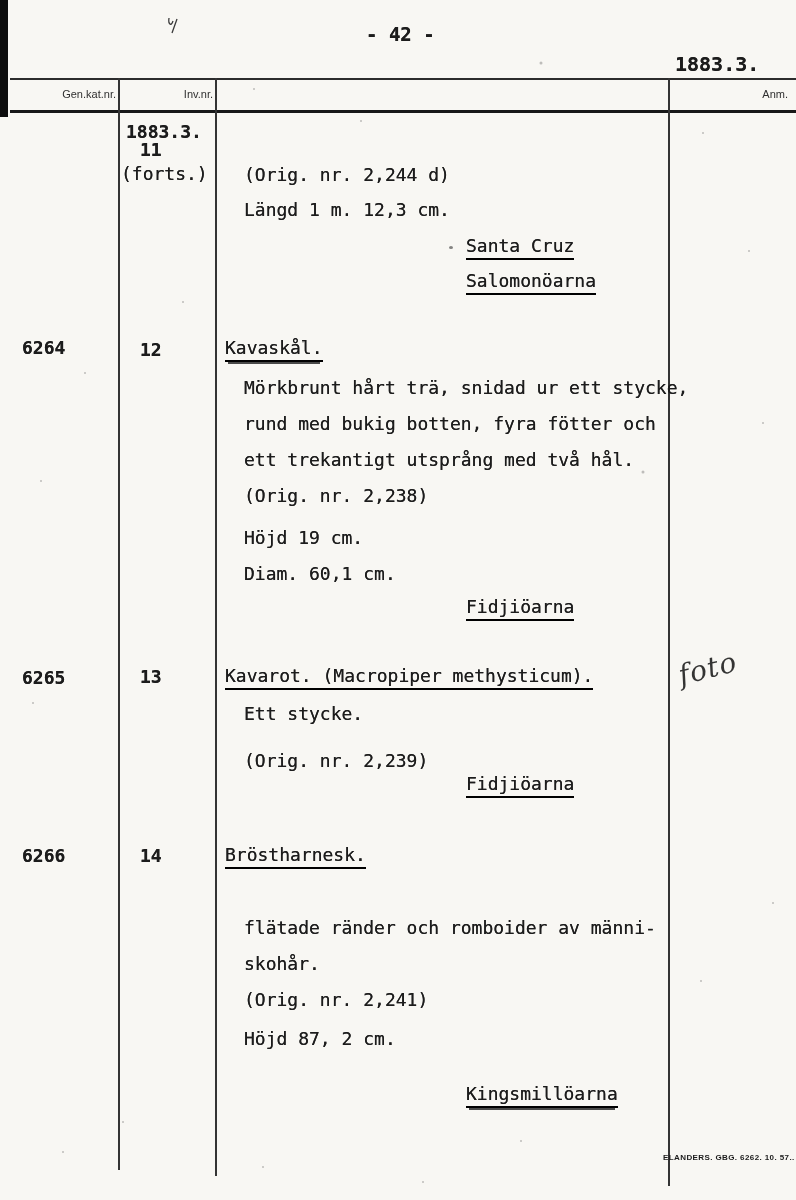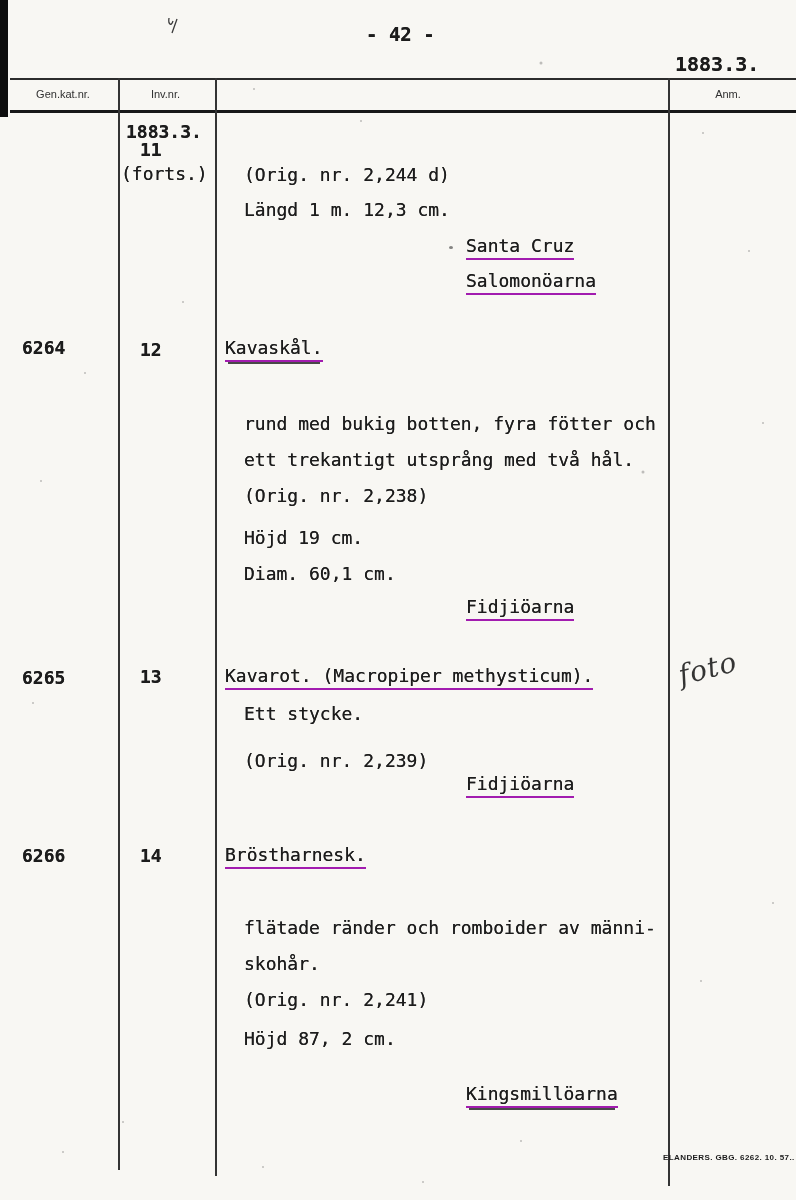--- a/index.html
+++ b/index.html
@@ -16,28 +16,28 @@
     position:absolute;
     font-family:"DejaVu Sans Mono", monospace;
     font-size:18px;
     line-height:22px;
     white-space:pre;
     color:#1c1c1c;
     text-shadow:0 0 .6px rgba(20,20,20,.85);
     text-align:right;
   }
   .bold{font-weight:bold;}
-  .u{border-bottom:2px solid #a21caf;padding-bottom:1px;}
+  .u{border-bottom:2px solid #000000;padding-bottom:1px;}
   .u2{box-shadow:0 5px 0 -3px rgba(29,29,29,.8);}
   .colhead{
     position:absolute;
     font-family:"Liberation Sans", sans-serif;
     font-size:11px;
     color:#303030;
-    text-align:center;
+    text-align:right;
   }
   .hline{position:absolute;background:#2c2c2c;height:2px;}
   .hline.thick{height:3px;background:#181818;}
   .vline{position:absolute;background:#343434;width:2px;}
   .leftbar{position:absolute;left:0;top:0;width:8px;height:117px;background:#0d0d0d;}
   .handnote{
     position:absolute;
     font-family:"DejaVu Serif", serif;
     font-style:italic;
     font-size:28px;
@@ -95,20 +95,21 @@
   <div class="mono" style="left:121px;top:163px">(forts.)</div>
   <div class="mono" style="left:244px;top:164px">(Orig. nr. 2,244 d)</div>
   <div class="mono" style="left:244px;top:199px">Längd 1 m. 12,3 cm.</div>
   <div class="dotmark" style="left:449px;top:246px"></div>
   <div class="mono u" style="left:466px;top:235px">Santa Cruz</div>
   <div class="mono u" style="left:466px;top:270px">Salomonöarna</div>
 
   <div class="mono bold" style="left:22px;top:337px">6264</div>
   <div class="mono bold" style="left:140px;top:339px">12</div>
   <div class="mono u u2" style="left:225px;top:337px">Kavaskål.</div>
+  <div class="mono" style="left:244px;top:377px">Mörkbrunt hårt trä, snidad ur ett stycke,</div>
   <div class="mono" style="left:244px;top:413px">rund med bukig botten, fyra fötter och</div>
   <div class="mono" style="left:244px;top:449px">ett trekantigt utsprång med två hål.</div>
   <div class="mono" style="left:244px;top:485px">(Orig. nr. 2,238)</div>
   <div class="mono" style="left:244px;top:527px">Höjd 19 cm.</div>
   <div class="mono" style="left:244px;top:563px">Diam. 60,1 cm.</div>
   <div class="mono u" style="left:466px;top:596px">Fidjiöarna</div>
 
   <div class="mono bold" style="left:22px;top:667px">6265</div>
   <div class="mono bold" style="left:140px;top:666px">13</div>
   <div class="mono u" style="left:225px;top:665px">Kavarot. (Macropiper methysticum).</div>

